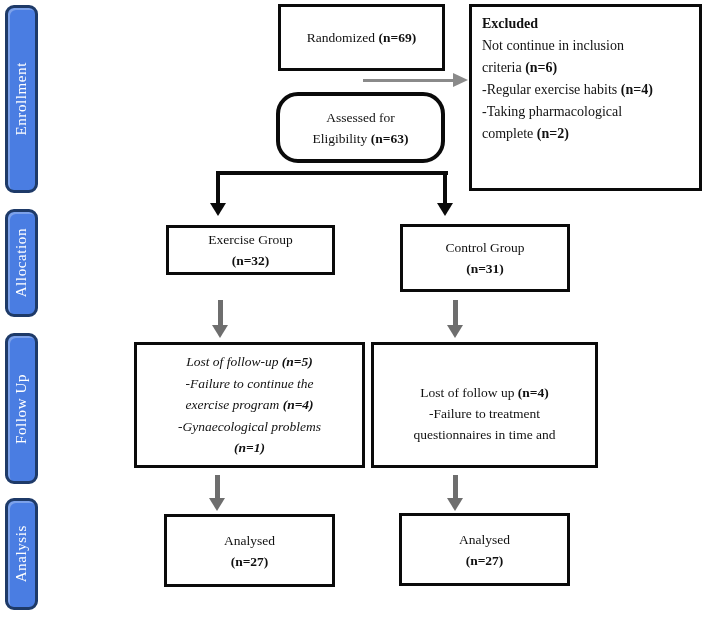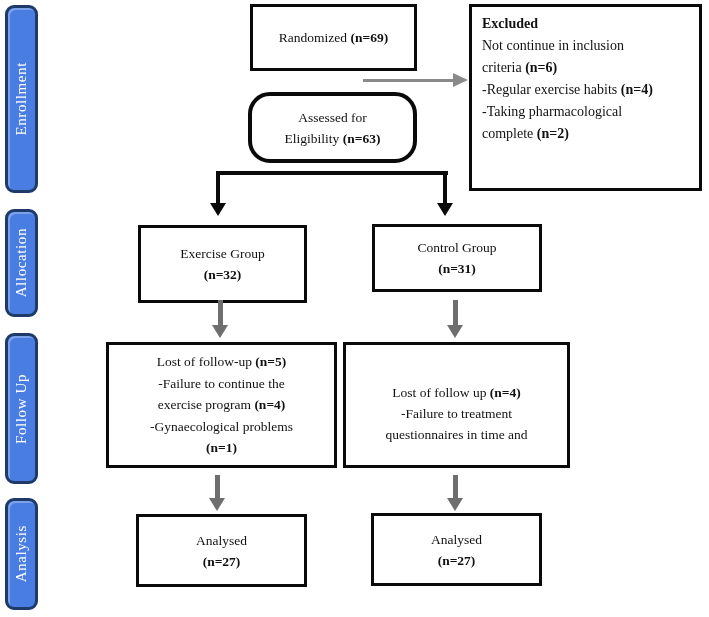--- a/index.html
+++ b/index.html
@@ -51,33 +51,34 @@
     border: 3px solid var(--box-border);
     font-size: 13.5px;
     line-height: 21px;
   }
   .fbox.center {
     display: flex;
     flex-direction: column;
     align-items: center;
     justify-content: center;
     text-align: center;
+    margin-left: 28px;
   }
   .fbox.thick { border-width: 4px; }
   .fbox .bline { white-space: nowrap; }
   b { font-weight: bold; }
 
   .excluded-box {
     padding: 6px 10px;
     text-align: left;
     font-size: 14px;
     line-height: 22px;
   }
   .lost-box-right { justify-content: flex-start; padding-top: 16px; }
-  .lost-box-left  { line-height: 21.5px; }
+  .lost-box-left  { line-height: 21.5px; font-style: italic; }
 
   
   .hline, .vline { position: absolute; background: var(--box-border); }
   .gray-stem { position: absolute; background: var(--arrow-dark-gray); }
   .head-down-black {
     position: absolute; width: 0; height: 0;
     border-left: 8px solid transparent;
     border-right: 8px solid transparent;
     border-top: 13px solid var(--box-border);
   }
@@ -132,21 +133,21 @@
 
   <div style="position:absolute; left:363px; top:79px; width:92px; height:2.5px; background:var(--arrow-light-gray);"></div>
   <div class="head-right-gray" style="left:453px; top:73px;"></div>
 
   <div class="hline" style="left:216px; top:171px; width:232px; height:4px;"></div>
   <div class="vline" style="left:216px; top:171px; width:4px; height:33px;"></div>
   <div class="vline" style="left:443px; top:171px; width:4px; height:33px;"></div>
   <div class="head-down-black" style="left:210px; top:203px;"></div>
   <div class="head-down-black" style="left:437px; top:203px;"></div>
 
-  <div class="fbox center" style="left:138px; top:225px; width:169px; height:78px;">
+  <div class="fbox center" style="left:138px; top:225px; width:169px; height:50px;">
     <div class="bline"><span>Exercise Group</span><b></b></div>
     <div class="bline"><span></span><b>(n=32)</b></div>
   </div>
   <div class="fbox center" style="left:372px; top:224px; width:170px; height:68px;">
     <div class="bline"><span>Control Group</span><b></b></div>
     <div class="bline"><span></span><b>(n=31)</b></div>
   </div>
 
   <div class="gray-stem" style="left:218px; top:300px; width:5px; height:26px;"></div>
   <div class="head-down-gray" style="left:212px; top:325px;"></div>

